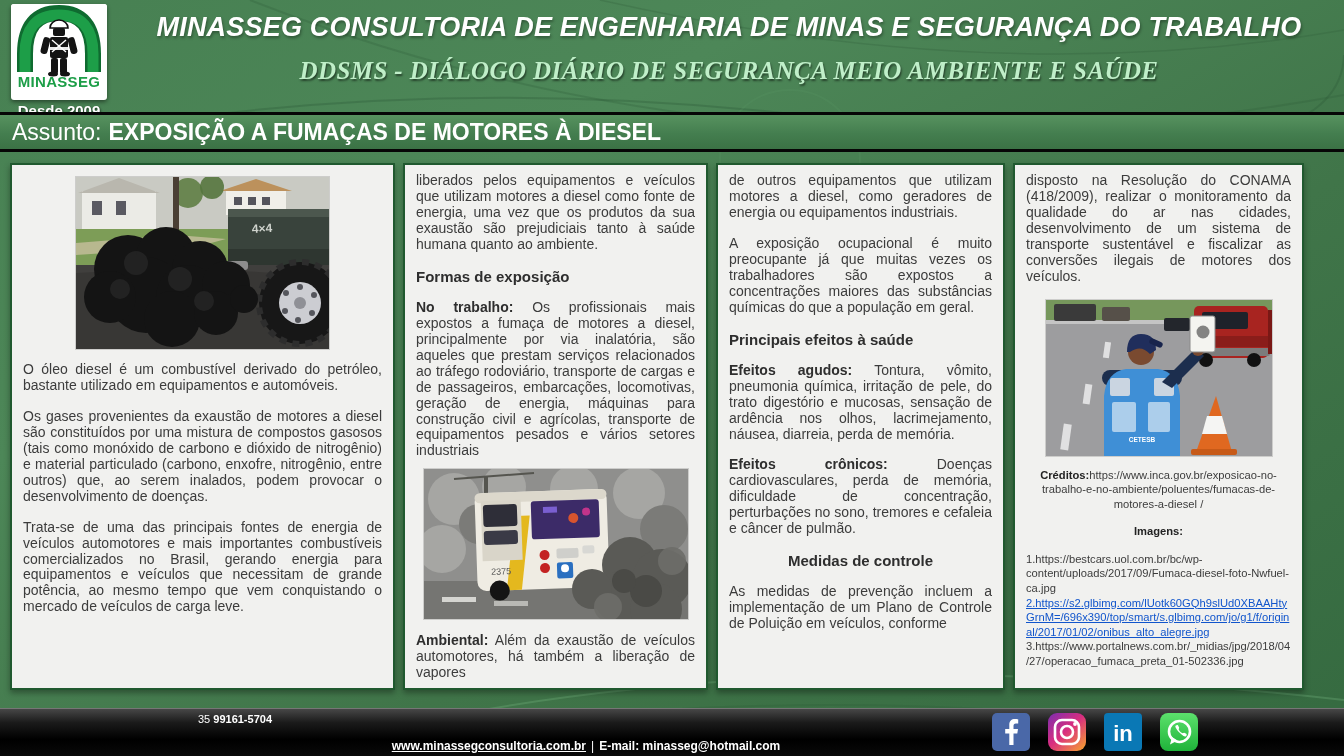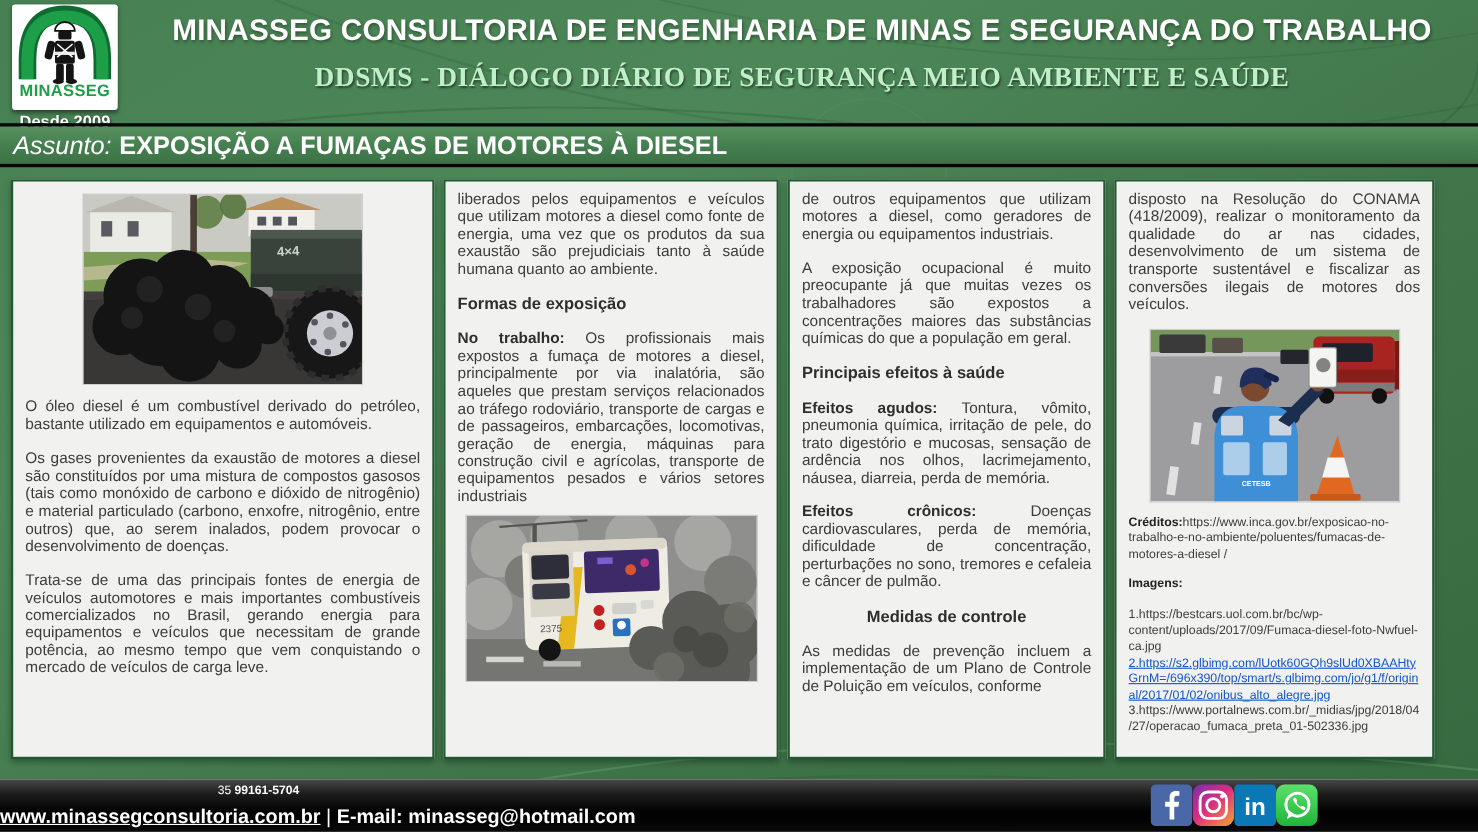--- a/index.html
+++ b/index.html
@@ -9,61 +9,61 @@
     background:linear-gradient(150deg,#478052 0%,#4d8758 30%,#407549 62%,#356a40 100%);
   }
   .bg-deco{position:absolute;inset:0;z-index:0;pointer-events:none;}
   
   .header{position:absolute;top:0;left:0;right:0;height:112px;z-index:3;}
   .logo-block{position:absolute;left:8px;top:4px;width:102px;text-align:center;z-index:6;}
   .logo-box{width:96px;height:96px;margin:0 auto;background:#ffffff;border-radius:3px;
     box-shadow:0 2px 4px rgba(0,0,0,.45);overflow:hidden;}
   .logo-since{margin-top:2px;color:#fff;font-size:15px;font-weight:bold;
     text-shadow:1px 1px 2px rgba(0,0,0,.55);}
-  .header-titles{position:absolute;left:118px;right:4px;top:0;text-align:center;}
+  .header-titles{position:absolute;left:118px;right:4px;top:0;text-align:center;font-style:italic;}
   .header-title{margin-top:13px;color:#ffffff;font-weight:bold;font-size:27px;line-height:1.05;
     text-shadow:1px 2px 3px rgba(0,0,0,.35);letter-spacing:.2px;}
   .header-subtitle{margin-top:16px;color:#c0efc9;font-family:"Liberation Serif",serif;
     font-weight:bold;font-size:25px;text-shadow:1px 2px 2px rgba(0,0,0,.5);letter-spacing:.4px;}
   
   .subject-bar{position:absolute;top:112px;left:0;right:0;height:34px;z-index:3;
     border-top:3px solid #060606;border-bottom:3px solid #060606;
     background:linear-gradient(180deg,#57925f 0%,#447e4f 55%,#3b7245 100%);
     color:#fff;font-size:23px;line-height:34px;padding-left:12px;white-space:nowrap;}
-  .subject-label{font-weight:normal;font-style:italic;}
+  .subject-label{font-weight:normal;}
   .subject-title{font-weight:bold;margin-left:7px;}
   
   .columns{position:absolute;top:163px;left:10px;display:flex;gap:8px;z-index:2;}
   .panel{background:#f1f1ef;border:2px solid #20592f;box-sizing:border-box;height:527px;
     padding:8px 11px 6px;color:#3c3c3c;font-size:14px;line-height:1.14;text-align:justify;
     box-shadow:0 3px 6px rgba(0,0,0,.35);overflow:hidden;}
   .panel-1{width:385px}.panel-2{width:305px}.panel-3{width:289px}.panel-4{width:291px}
   .panel p{margin:0 0 15px 0;}
   .lead{font-weight:bold;color:#2e2e2e;}
   .col-heading{font-weight:bold;color:#2e2e2e;text-align:left;font-size:15px;margin:0 0 15px 0;}
   .col-heading.centered{text-align:center;}
   figure{margin:4px auto 13px;display:block;}
   figure svg{display:block;box-shadow:0 0 0 1px rgba(0,0,0,.15);}
   
   .credits{font-size:11.2px;line-height:1.3;text-align:left;overflow-wrap:anywhere;margin-top:10px;}
-  .credits-block{margin:0 0 13px 0;}
+  .credits-block{margin:0 0 13px 0;text-align:center;}
   .credits b{color:#222;}
   .src-link{color:#1155cc;text-decoration:underline;}
   
   .footer{position:absolute;left:0;right:0;bottom:0;height:48px;z-index:4;
     background:linear-gradient(180deg,#4a4a4a 0%,#1b1b1b 30%,#000 65%,#090909 100%);
     box-shadow:inset 0 1px 0 rgba(255,255,255,.25);}
   .footer-phone{position:absolute;top:5px;left:0;width:470px;text-align:center;
     color:#fff;font-size:11px;}
   .footer-phone .num{font-weight:bold;}
-  .footer-contact{position:absolute;bottom:3px;left:0;width:1172px;text-align:left;
-    color:#fff;font-size:18px;font-weight:bold;}
+  .footer-contact{position:absolute;bottom:3px;left:0;width:1172px;text-align:center;
+    color:#fff;font-size:12px;font-weight:bold;}
   .website{color:#fff;text-decoration:underline;cursor:pointer;}
   .sep{font-weight:normal;margin:0 5px;}
-  .social{position:absolute;right:146px;top:5px;display:flex;align-items:flex-end;padding-left:40px;}
+  .social{position:absolute;right:146px;top:5px;display:flex;gap:18px;align-items:flex-end;padding-left:40px;}
   .social span{display:block;width:38px;height:38px;cursor:pointer;}
 </style>
 </head>
 <body>
 
 <div class="poster">
 
   <svg class="bg-deco" width="1344" height="756" viewBox="0 0 1344 756">
     <path d="M0,150 Q420,60 880,125 T1344,55" stroke="#2d5c38" stroke-width="2" fill="none" opacity="0.35"></path>
     <path d="M250,0 Q760,200 1344,95" stroke="#2d5c38" stroke-width="2" fill="none" opacity="0.28"></path>
@@ -231,20 +231,21 @@
           <g fill="#4a4a46">
               <circle cx="222" cy="122" r="16"></circle>
               <circle cx="200" cy="112" r="12"></circle>
             </g>
           <g fill="#6d6d69" opacity=".9">
               <circle cx="248" cy="92" r="14"></circle>
               <circle cx="184" cy="138" r="14"></circle>
             </g>
         </svg>
       </figure>
+      <p><b class="lead">Ambiental:</b><span> Além da exaustão de veículos automotores, há também a liberação de vapores</span></p>
     </section>
 
     <section class="panel panel-3">
       <p>de outros equipamentos que utilizam motores a diesel, como geradores de energia ou equipamentos industriais.</p>
       <p>A exposição ocupacional é muito preocupante já que muitas vezes os trabalhadores são expostos a concentrações maiores das substâncias químicas do que a população em geral.</p>
       <h3 class="col-heading">Principais efeitos à saúde</h3>
       <p><b class="lead">Efeitos agudos:</b><span> Tontura, vômito, pneumonia química, irritação de pele, do trato digestório e mucosas, sensação de ardência nos olhos, lacrimejamento, náusea, diarreia, perda de memória.</span></p>
       <p><b class="lead">Efeitos crônicos:</b><span> Doenças cardiovasculares, perda de memória, dificuldade de concentração, perturbações no sono, tremores e cefaleia e câncer de pulmão.</span></p>
       <h3 class="col-heading centered">Medidas de controle</h3>
       <p>As medidas de prevenção incluem a implementação de um Plano de Controle de Poluição em veículos, conforme</p>

